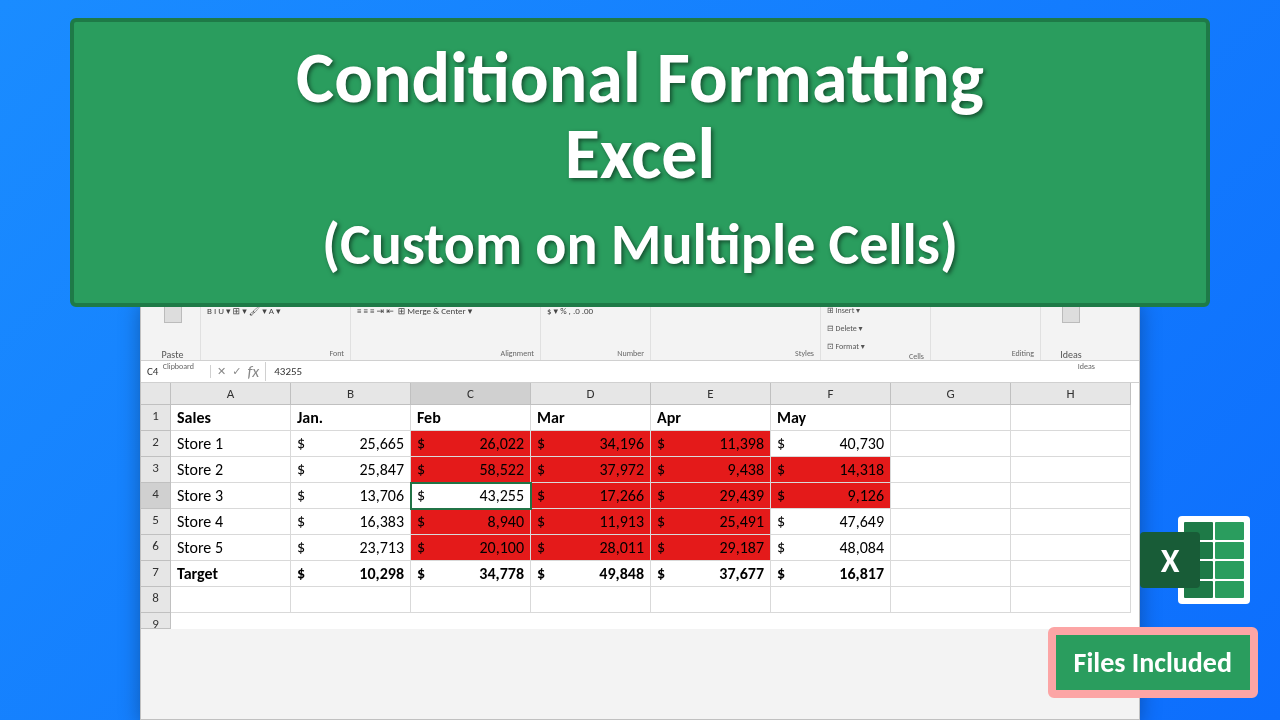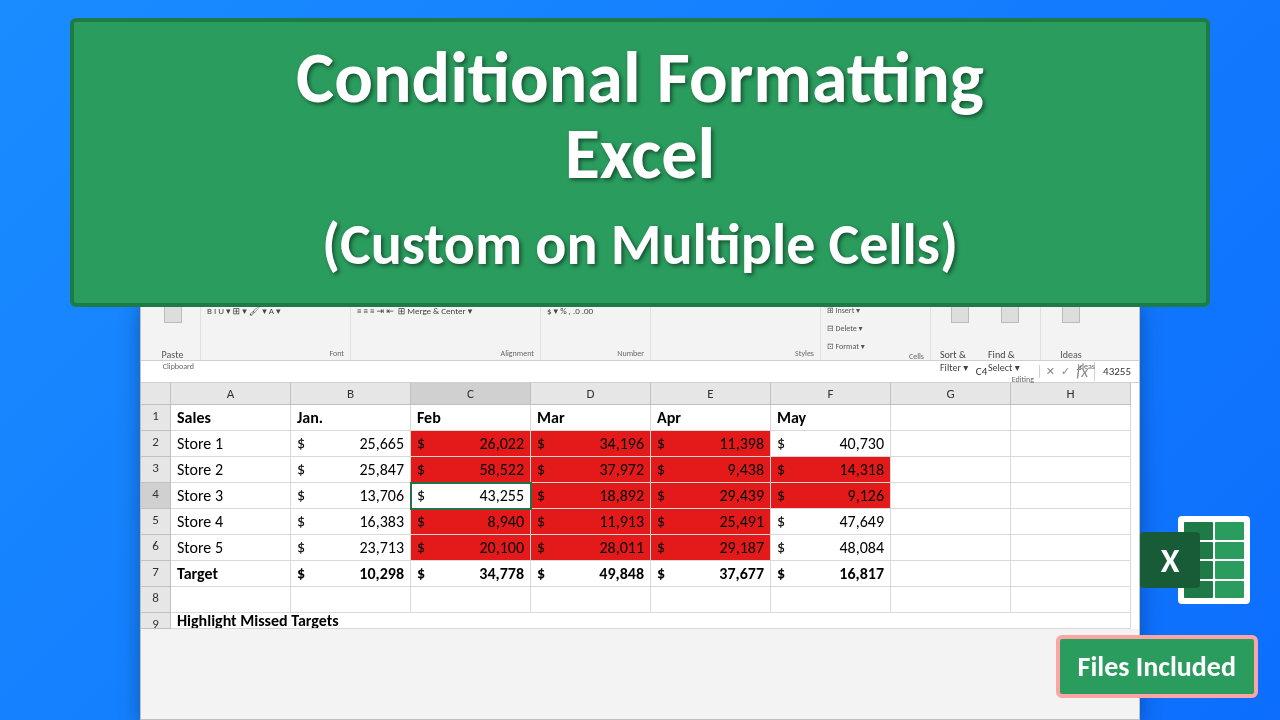--- a/index.html
+++ b/index.html
@@ -104,21 +104,20 @@
     margin-bottom: 1px;
   }
   
   .formula-bar {
     height: 22px;
     background: #fff;
     border-bottom: 1px solid #d0d0d0;
     display: flex;
     align-items: center;
     font-size: 11px;
-    justify-content: flex-end;
   }
   .name-box {
     width: 70px;
     padding: 0 6px;
     border-right: 1px solid #d0d0d0;
     color: #333;
   }
   .fx-controls {
     display: flex;
     align-items: center;
@@ -219,21 +218,21 @@
     color: #fff;
     font-size: 34px;
     font-weight: 700;
   }
   
   .files-badge {
     position: absolute;
     right: 22px;
     bottom: 22px;
     background: #2a9d5e;
-    border: 4px solid #fca5a5;
+    border: 8px solid #fca5a5;
     border-radius: 6px;
     color: #fff;
     font-size: 28px;
     font-weight: 700;
     padding: 10px 18px;
     z-index: 20;
   }
 </style>
 </head>
 <body>
@@ -274,30 +273,20 @@
     </div>
     <div class="ribbon-group" style="width:110px">
       <div style="display:flex;flex-direction:column;gap:8px;font-size:8px">
         <span>⊞ Insert ▾</span>
         <span>⊟ Delete ▾</span>
         <span>⊡ Format ▾</span>
       </div>
       <div class="ribbon-group-label">Cells</div>
     </div>
     <div class="ribbon-group" style="width:110px">
-      <div class="ribbon-icons" style="gap:2px">
-        <div class="ribbon-icon-stack">
-            <div class="ribbon-icon-box"></div>
-            <span>Sort &amp; Filter ▾</span>
-          </div>
-        <div class="ribbon-icon-stack">
-            <div class="ribbon-icon-box"></div>
-            <span>Find &amp; Select ▾</span>
-          </div>
-      </div>
       <div class="ribbon-group-label">Editing</div>
     </div>
     <div class="ribbon-group" style="width:60px;border-right:none">
       <div class="ribbon-icon-stack">
           <div class="ribbon-icon-box"></div>
           <span>Ideas</span>
         </div>
       <div class="ribbon-group-label">Ideas</div>
     </div>
   </div>
@@ -389,21 +378,21 @@
     <div class="cell money">
         <span class="dollar">$</span>
         <span class="amount">13,706</span>
       </div>
     <div class="cell money selected">
         <span class="dollar">$</span>
         <span class="amount">43,255</span>
       </div>
     <div class="cell money red">
         <span class="dollar">$</span>
-        <span class="amount">18,892</span>
+        <span class="amount">17,266</span>
       </div>
     <div class="cell money red">
         <span class="dollar">$</span>
         <span class="amount">29,439</span>
       </div>
     <div class="cell money red">
         <span class="dollar">$</span>
         <span class="amount">9,126</span>
       </div>
     <div class="cell"></div>
@@ -488,21 +477,20 @@
     <div class="cell"></div>
     <div class="cell"></div>
     <div class="cell"></div>
     <div class="cell"></div>
     <div class="cell"></div>
     <div class="cell"></div>
     <div class="cell"></div>
     <div class="cell"></div>
 
     <div class="row-header" style="height:16px;overflow:hidden">9</div>
-    <div class="cell bold" style="grid-column: span 8;height:16px;overflow:hidden">Highlight Missed Targets</div>
   </div>
 </div>
 
 <div class="excel-icon">
   <div class="excel-icon-back">
     <div></div>
       <div></div>
       <div></div>
       <div></div>
       <div></div>

